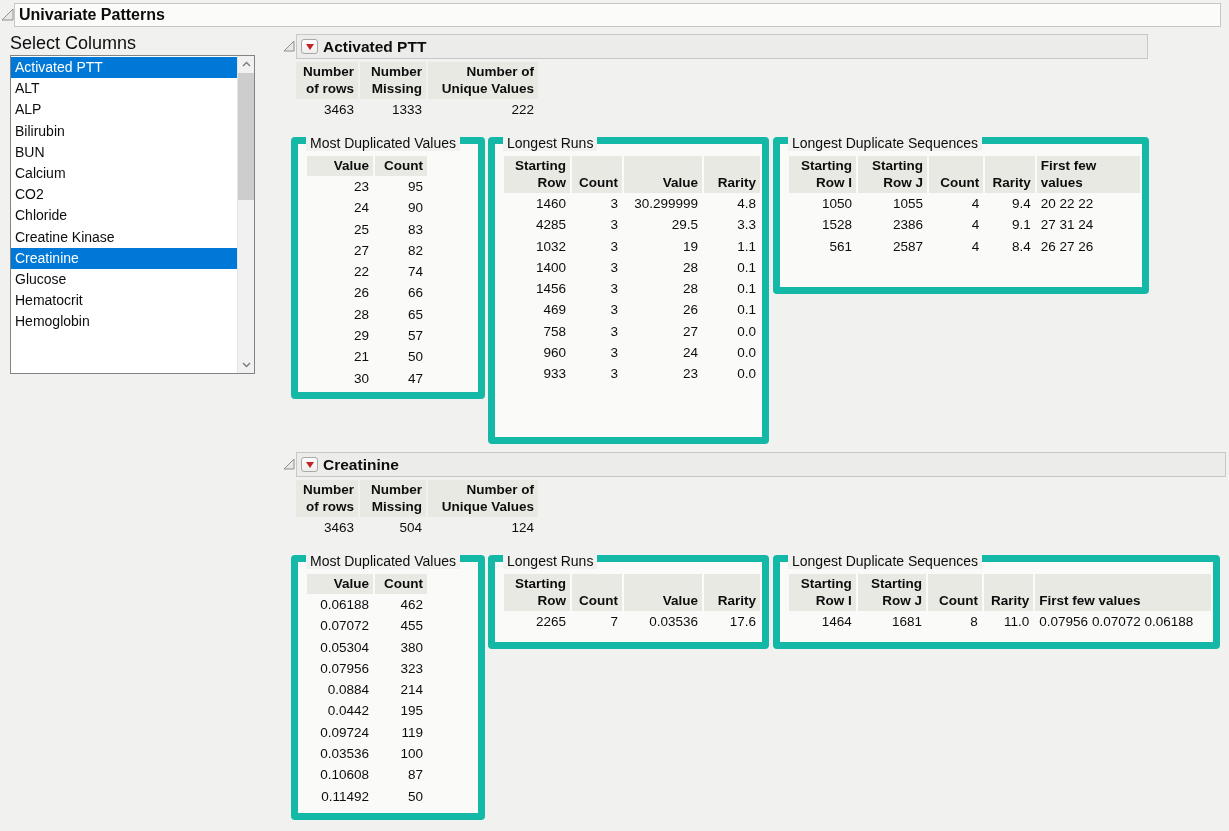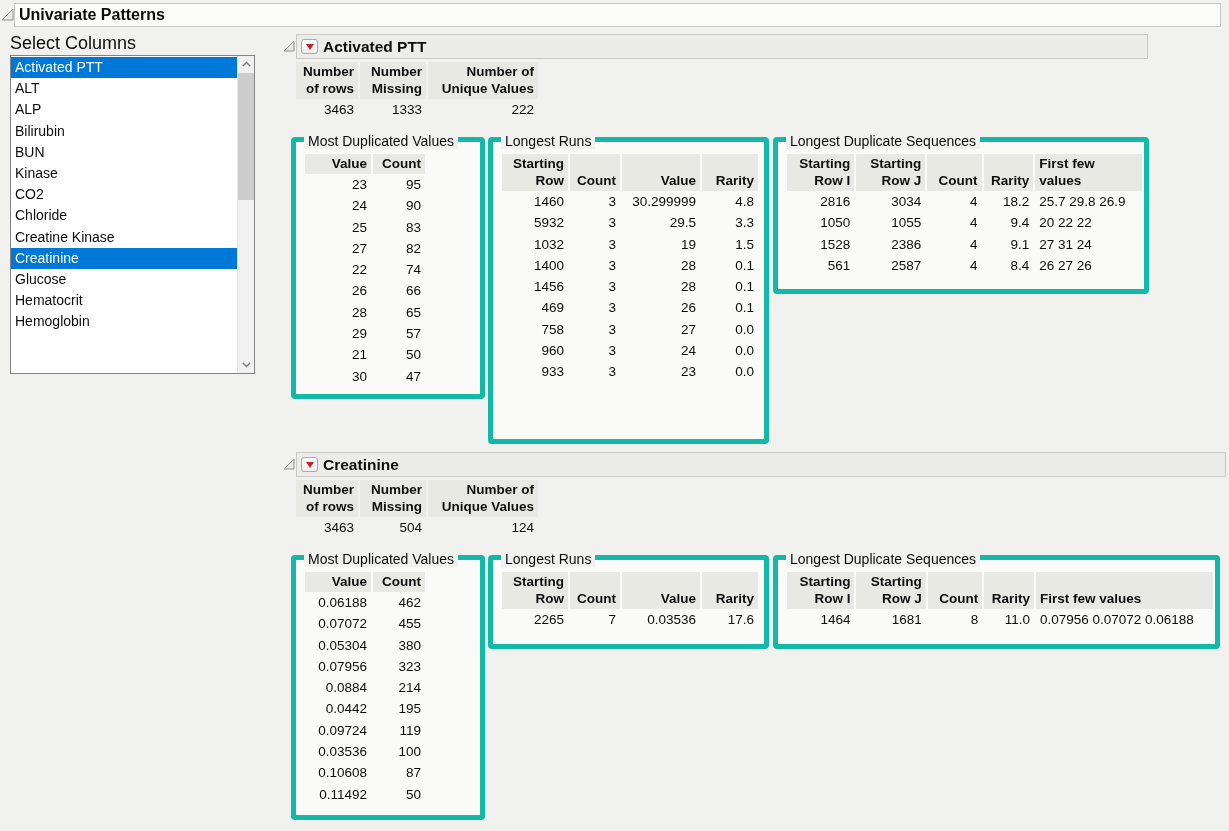--- a/index.html
+++ b/index.html
@@ -52,21 +52,21 @@
     background:linear-gradient(#ffffff,#efeeec);
     display:flex; align-items:center; justify-content:center; flex:none;
   }
   .redbtn .tri { width:0; height:0; border-left:4px solid transparent; border-right:4px solid transparent; border-top:6px solid #c2242b; }
 
   .summary { position:absolute; left:11px; top:28px; }
 
   
   .groupbox {
     position:absolute; background:#fafaf9;
-    border:5px solid #14b8a6; border-radius:4px; padding:12px 0 0 7px;
+    border:7px solid #14b8a6; border-radius:4px; padding:12px 0 0 7px;
   }
   .legend {
     position:absolute; top:-9px; left:8px; padding:0 4px; background:#f1f1f0;
     font-size:14px; line-height:16px; white-space:nowrap;
   }
   #s0-box-mdv { left:8px;   top:103px; width:194px; height:262px; }
   #s0-box-lr  { left:205px; top:103px; width:281px; height:307px; }
   #s0-box-lds { left:490px; top:103px; width:376px; height:157px; }
   #s1-box-mdv { left:8px;   top:103px; width:194px; height:265px; }
   #s1-box-lr  { left:205px; top:103px; width:281px; height:94px; }
@@ -95,21 +95,21 @@
 </div>
 
 <div id="select-label" class="abs">Select Columns</div>
 <div id="listbox" class="abs">
   <div id="list-items">
       <div class="list-item selected">Activated PTT</div>
       <div class="list-item">ALT</div>
       <div class="list-item">ALP</div>
       <div class="list-item">Bilirubin</div>
       <div class="list-item">BUN</div>
-      <div class="list-item">Kinase</div>
+      <div class="list-item">Calcium</div>
       <div class="list-item">CO2</div>
       <div class="list-item">Chloride</div>
       <div class="list-item">Creatine Kinase</div>
       <div class="list-item selected">Creatinine</div>
       <div class="list-item">Glucose</div>
       <div class="list-item">Hematocrit</div>
       <div class="list-item">Hemoglobin</div>
     </div>
   <div id="vscroll">
     <div id="scroll-up" class="scroll-btn">
@@ -249,30 +249,30 @@
             </tr>
           </thead>
           <tbody>
             <tr>
               <td>1460</td>
               <td>3</td>
               <td>30.299999</td>
               <td>4.8</td>
             </tr>
             <tr>
-              <td>5932</td>
+              <td>4285</td>
               <td>3</td>
               <td>29.5</td>
               <td>3.3</td>
             </tr>
             <tr>
               <td>1032</td>
               <td>3</td>
               <td>19</td>
-              <td>1.5</td>
+              <td>1.1</td>
             </tr>
             <tr>
               <td>1400</td>
               <td>3</td>
               <td>28</td>
               <td>0.1</td>
             </tr>
             <tr>
               <td>1456</td>
               <td>3</td>
@@ -325,27 +325,20 @@
 Row I</th>
               <th>Starting
 Row J</th>
               <th>Count</th>
               <th>Rarity</th>
               <th class="al">First few
 values</th>
             </tr>
           </thead>
           <tbody>
-            <tr>
-              <td>2816</td>
-              <td>3034</td>
-              <td>4</td>
-              <td>18.2</td>
-              <td class="al">25.7 29.8 26.9</td>
-            </tr>
             <tr>
               <td>1050</td>
               <td>1055</td>
               <td>4</td>
               <td>9.4</td>
               <td class="al">20 22 22</td>
             </tr>
             <tr>
               <td>1528</td>
               <td>2386</td>

